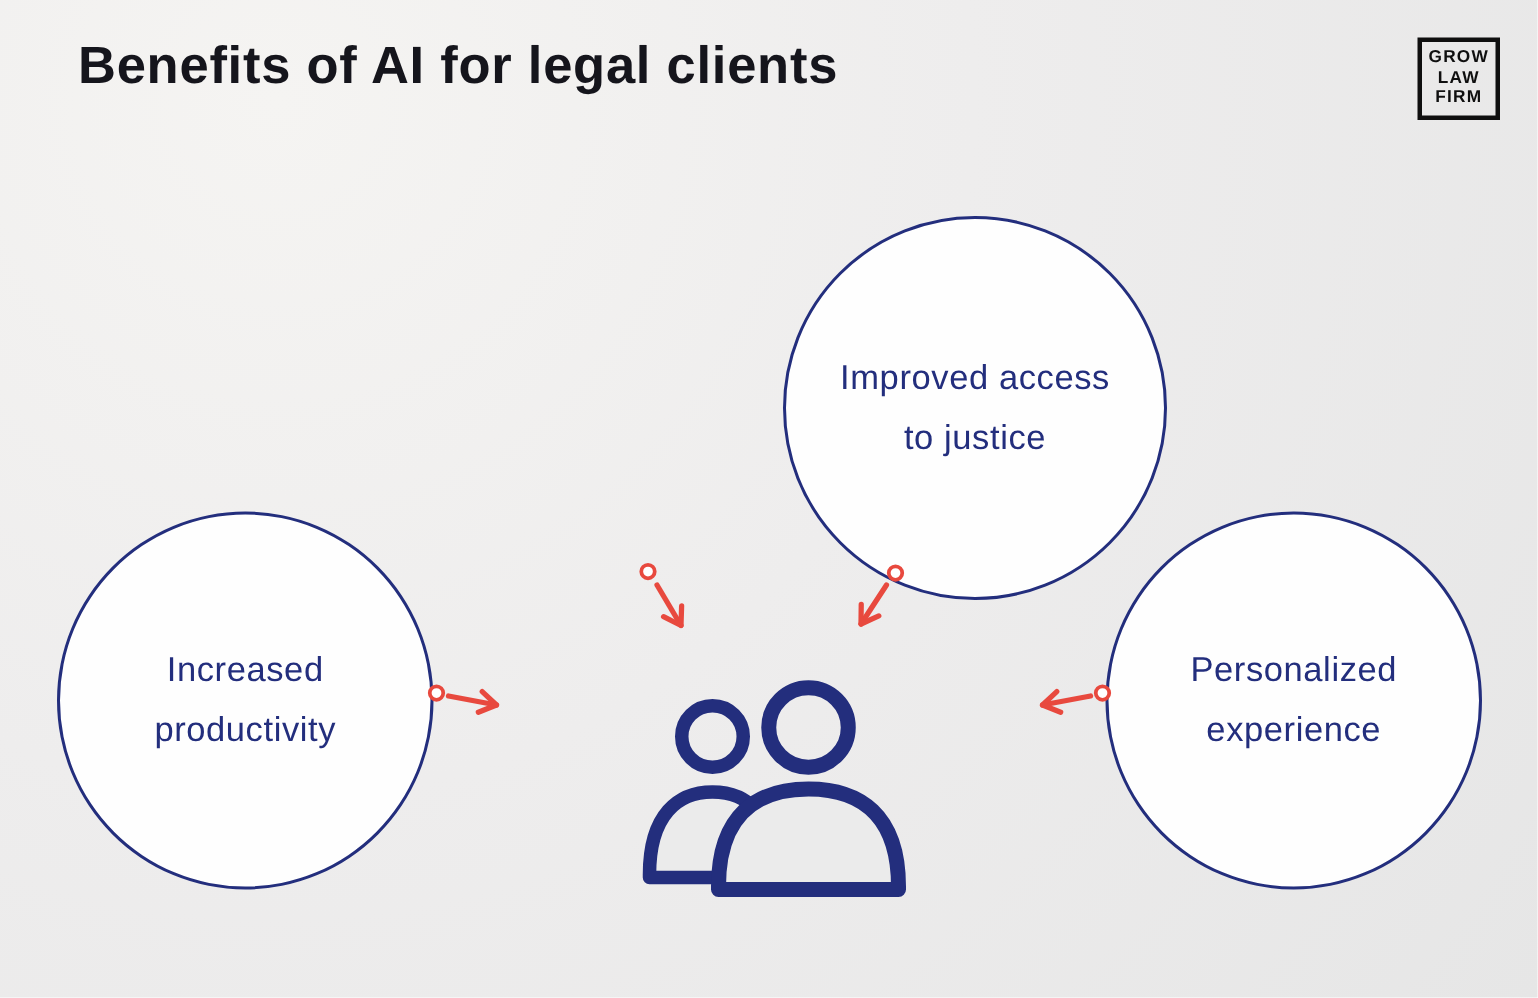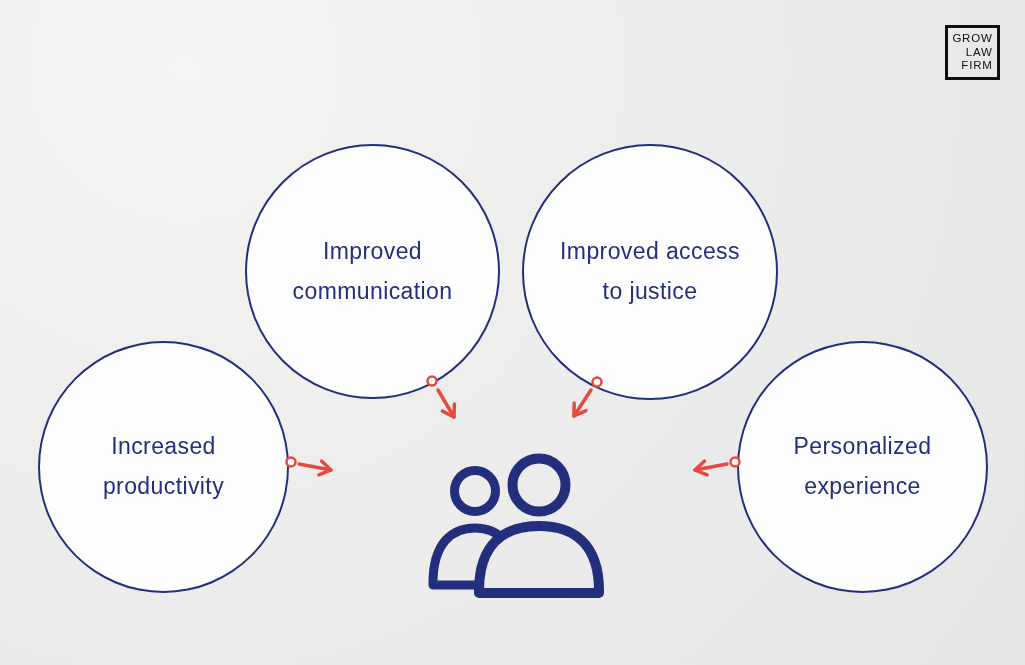--- a/index.html
+++ b/index.html
@@ -34,27 +34,27 @@
     width: 55px;
     height: 55px;
     border: 3px solid #0f0f0f;
     box-sizing: border-box;
     display: flex;
     align-items: center;
     justify-content: center;
     background: transparent;
   }
   .logo-text {
-    font-weight: normal;
+    font-weight: bold;
     font-size: 11.5px;
     line-height: 1.2;
     letter-spacing: 0.8px;
     color: #0f0f0f;
     white-space: pre-line;
-    text-align: right;
+    text-align: center;
   }
 
   .bubble {
     position: absolute;
     background: #fefefe;
     border: 2.5px solid var(--navy);
     border-radius: 50%;
     box-sizing: border-box;
     display: flex;
     align-items: center;
@@ -103,31 +103,28 @@
     fill: var(--bgfill);
     stroke: var(--navy);
     stroke-linejoin: round;
   }
 </style>
 </head>
 <body>
 
 <div class="stage" style="--navy: #232e7d; --red: #e8493e; --title: #15151c; --bgfill: #ebebeb;">
 
+  <h1 class="title">Benefits of AI for legal clients</h1>
 
   <div class="logo">
     <span class="logo-text">GROW
 LAW
 FIRM</span>
   </div>
 
-  <div class="bubble bubble-communication">
-    <span class="bubble-label">Improved
-communication</span>
-  </div>
 
   <div class="bubble bubble-productivity">
     <span class="bubble-label">Increased
 productivity</span>
   </div>
 
   <div class="bubble bubble-access">
     <span class="bubble-label">Improved access
 to justice</span>
   </div>

